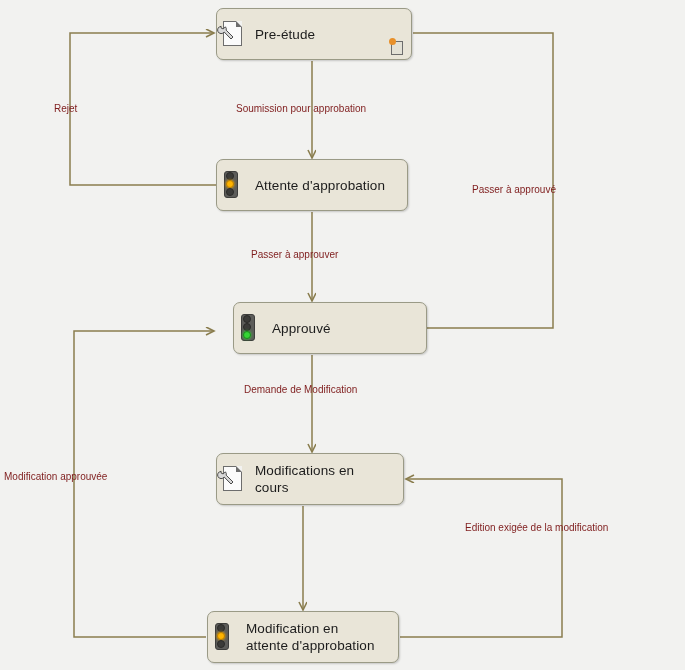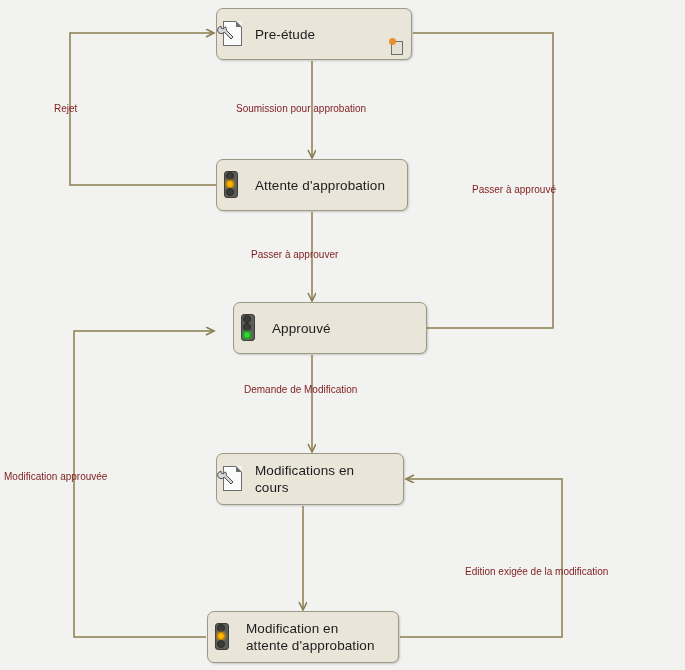--- a/index.html
+++ b/index.html
@@ -246,17 +246,17 @@
 
   <div class="edge-label" style="left:54px; top:103px;">Rejet</div>
 
   <div class="edge-label" style="left:472px; top:184px;">Passer à approuvé</div>
 
   <div class="edge-label" style="left:251px; top:249px;">Passer à approuver</div>
 
   <div class="edge-label" style="left:232px; top:384px;margin-left:12px;">Demande de Modification</div>
 
 
-  <div class="edge-label" style="left:465px; top:566px;">Edition exigée de la modification</div>
+  <div class="edge-label" style="left:465px; top:522px;">Edition exigée de la modification</div>
 
   <div class="edge-label" style="left:4px; top:471px;">Modification approuvée</div>
 
 </div>
 
 </body></html>

